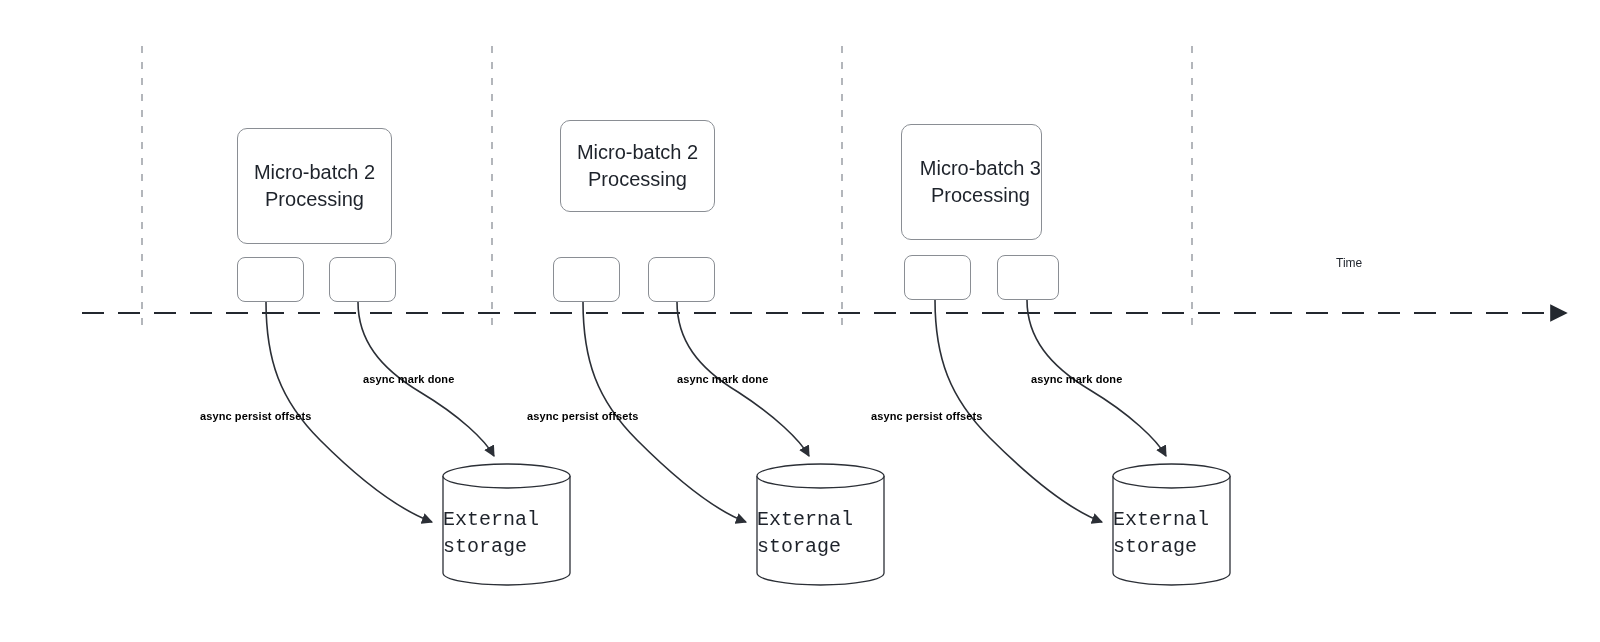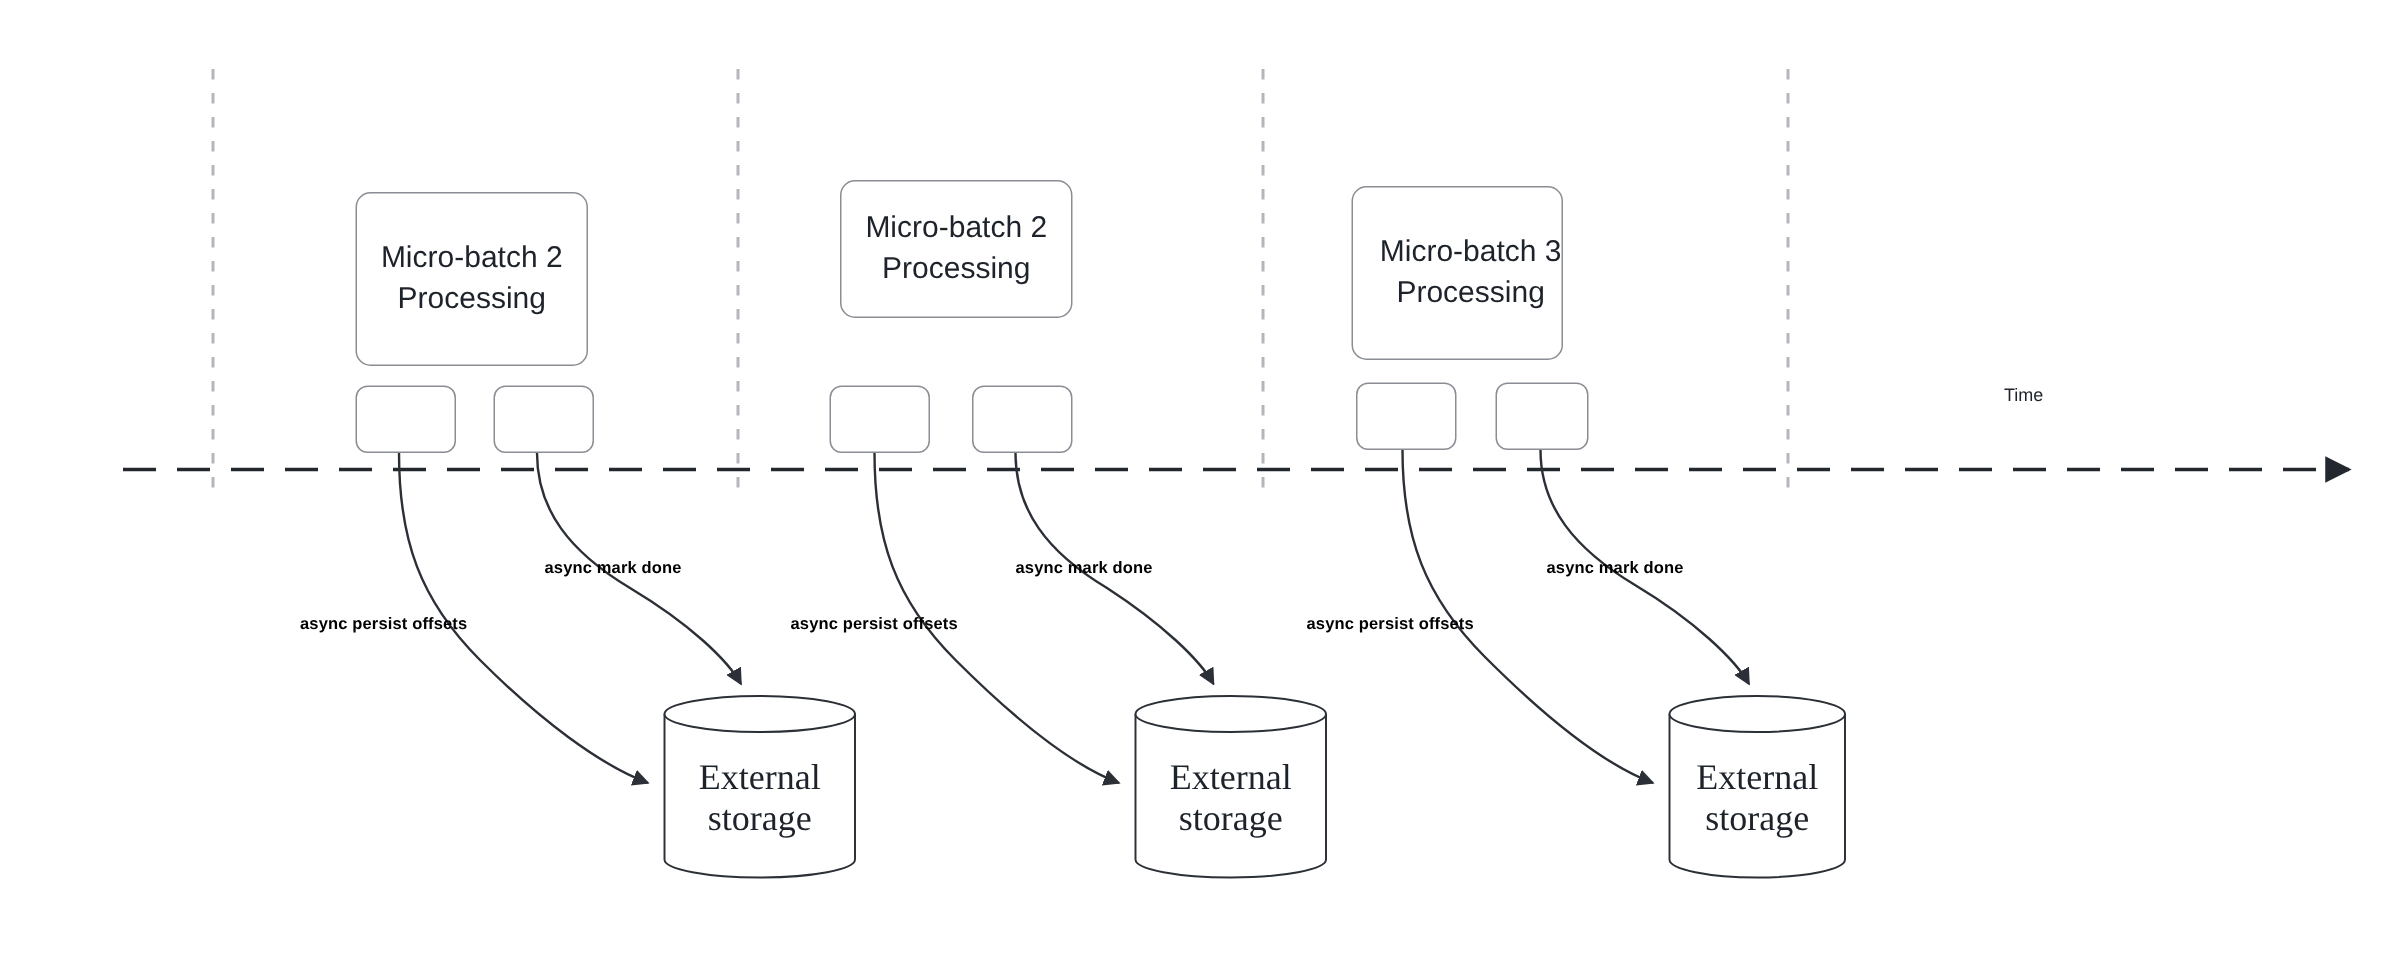--- a/index.html
+++ b/index.html
@@ -48,25 +48,25 @@
   }
   .mini-box {
     position: absolute;
     box-sizing: border-box;
     border: 1px solid #8a8e94;
     border-radius: 8px;
     background: #ffffff;
   }
   .cyl-label {
     position: absolute;
-    text-align: center;
+    text-align: left;
     color: #1e232b;
-    font-size: 24px;
+    font-size: 20px;
     line-height: 27px;
-    font-family: Liberation Serif, serif;
+    font-family: Liberation Mono, monospace;
     white-space: pre-line;
     pointer-events: none;
   }
   .edge-label {
     position: absolute;
     color: #000000;
     font-size: 11px;
     font-weight: bold;
     font-family: "Liberation Sans", sans-serif;
     white-space: nowrap;

